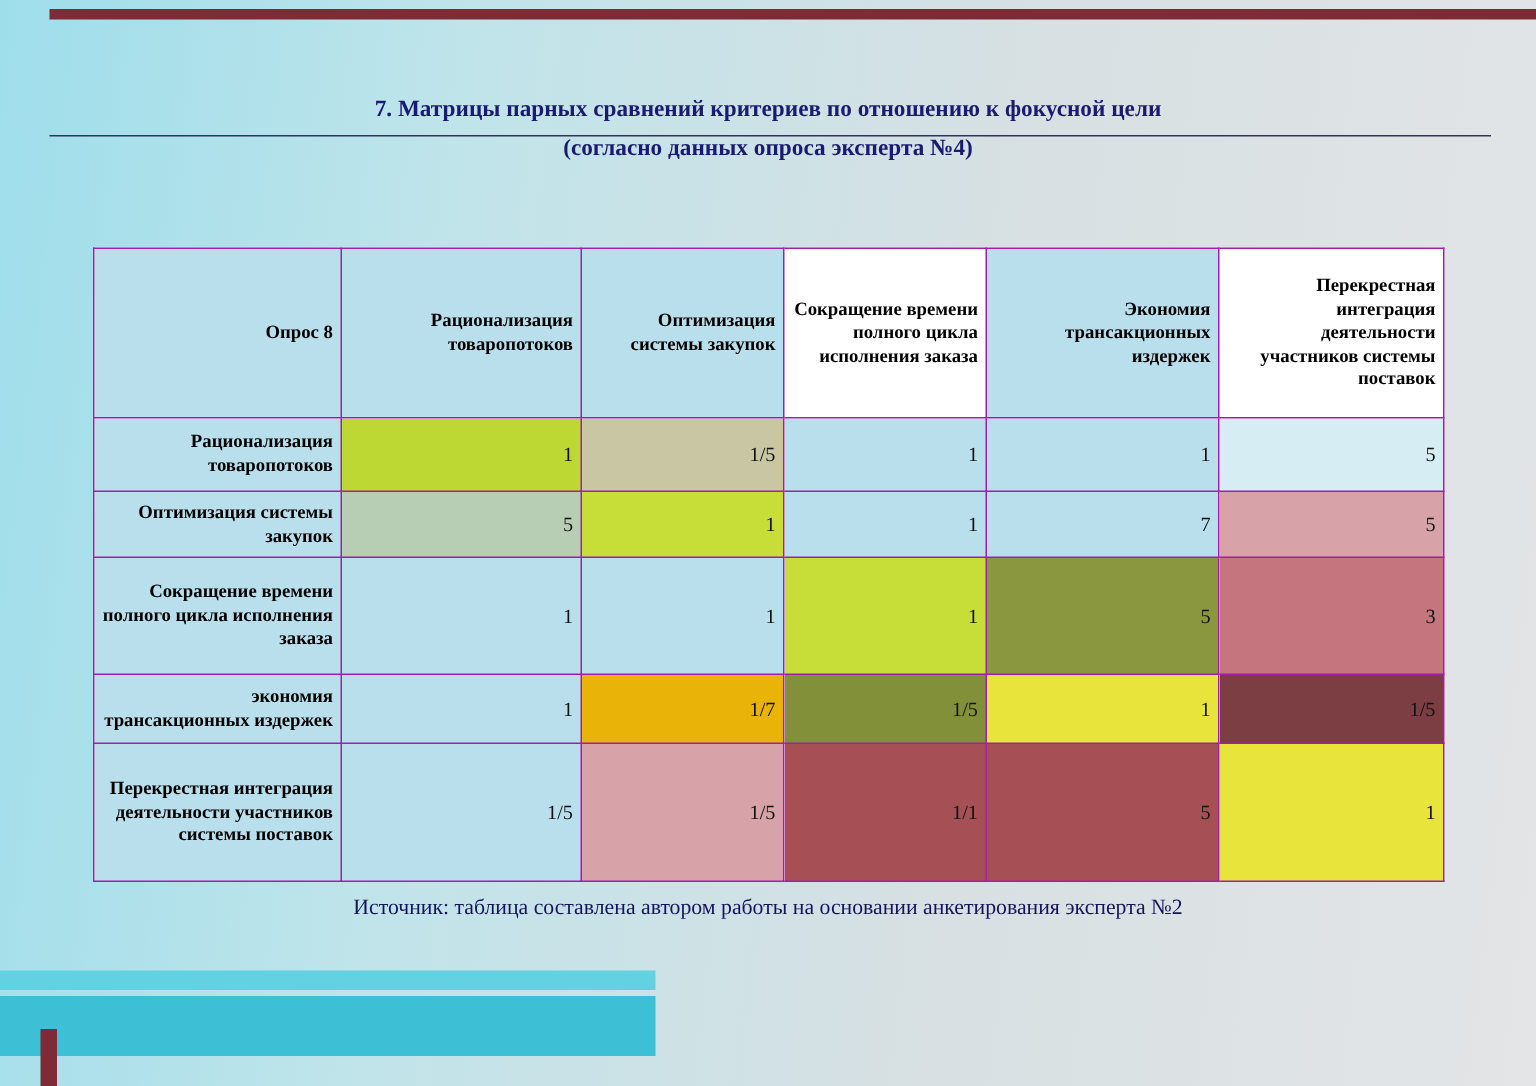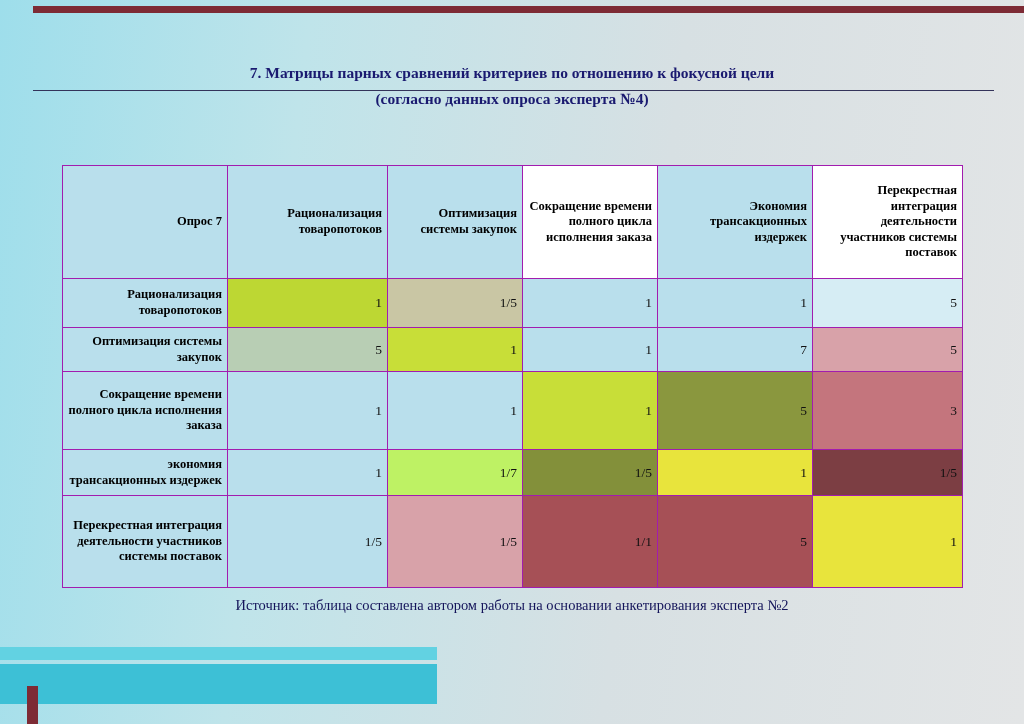--- a/index.html
+++ b/index.html
@@ -64,21 +64,21 @@
     <colgroup>
       <col style="width:165px">
         <col style="width:160px">
         <col style="width:135px">
       <col style="width:135px">
         <col style="width:155px">
         <col style="width:150px">
     </colgroup>
     <tbody>
         <tr class="r-head">
-      <th style="background-color: rgb(185, 223, 236);">Опрос 7</th>
+      <th style="background-color: rgb(185, 223, 236);">Опрос 8</th>
       <th style="background-color: rgb(185, 223, 236);">Рационализация товаропотоков</th>
       <th style="background-color: rgb(185, 223, 236);">Оптимизация системы закупок</th>
       <th style="background-color: rgb(255, 255, 255);">Сокращение времени полного цикла исполнения заказа</th>
       <th style="background-color: rgb(185, 223, 236);">Экономия трансакционных издержек</th>
       <th style="background-color: rgb(255, 255, 255);">Перекрестная интеграция деятельности участников системы поставок</th>
     </tr>
     <tr class="r-1">
       <th style="background-color: rgb(185, 223, 236);">Рационализация товаропотоков</th>
       <td style="background-color: rgb(189, 215, 51);">1</td>
       <td style="background-color: rgb(201, 198, 164);">1/5</td>
@@ -98,21 +98,21 @@
       <th style="background-color: rgb(185, 223, 236);">Сокращение времени полного цикла исполнения заказа</th>
       <td style="background-color: rgb(185, 223, 236);">1</td>
       <td style="background-color: rgb(185, 223, 236);">1</td>
       <td style="background-color: rgb(200, 222, 56);">1</td>
       <td style="background-color: rgb(138, 151, 62);">5</td>
       <td style="background-color: rgb(196, 117, 125);">3</td>
     </tr>
     <tr class="r-4">
       <th style="background-color: rgb(185, 223, 236);">экономия трансакционных издержек</th>
       <td style="background-color: rgb(185, 223, 236);">1</td>
-      <td style="background-color: #bef264; margin-top: 30px;">1/7</td>
+      <td style="background-color: #eab308; margin-top: 30px;">1/7</td>
       <td style="background-color: rgb(131, 144, 58);">1/5</td>
       <td style="background-color: rgb(232, 228, 60);">1</td>
       <td style="background-color: rgb(124, 62, 67);">1/5</td>
     </tr>
     <tr class="r-5">
       <th style="background-color: rgb(185, 223, 236);">Перекрестная интеграция деятельности участников системы поставок</th>
       <td style="background-color: rgb(185, 223, 236);">1/5</td>
       <td style="background-color: rgb(216, 162, 169);">1/5</td>
       <td style="background-color: rgb(166, 80, 86);">1/1</td>
       <td style="background-color: rgb(166, 80, 86);">5</td>

